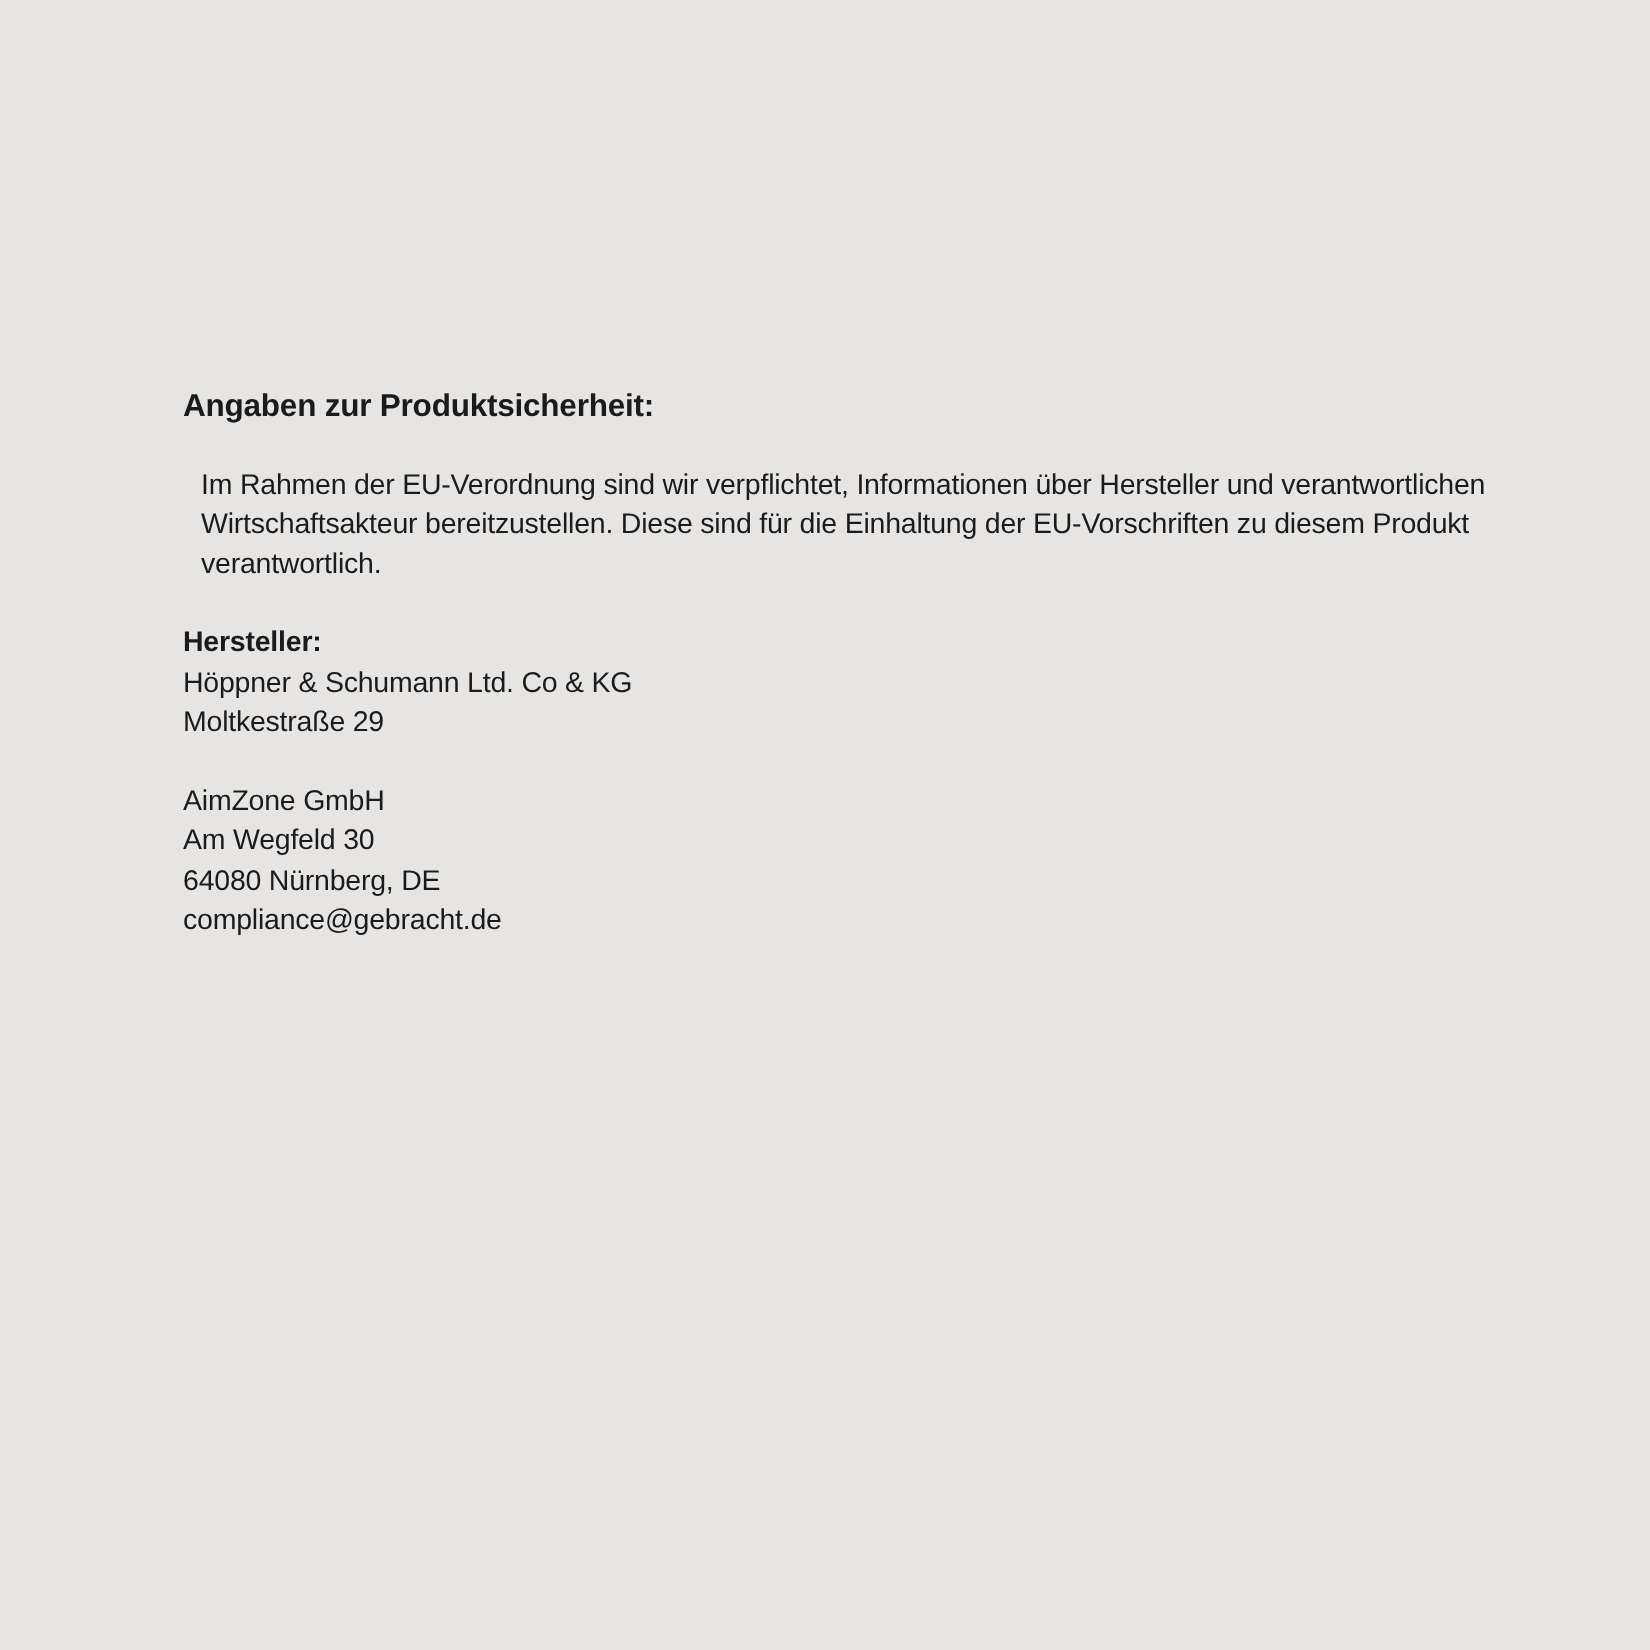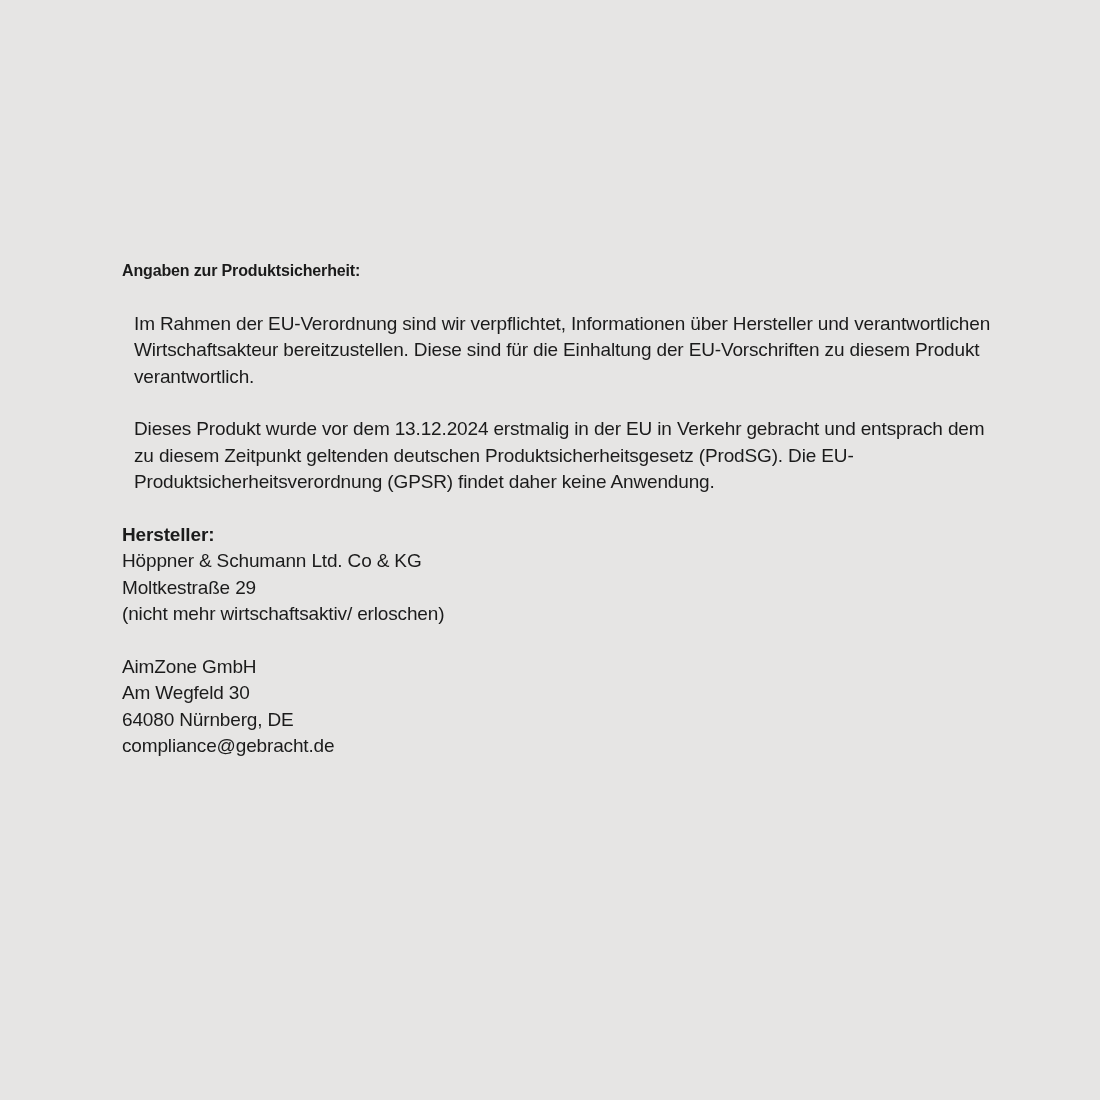--- a/index.html
+++ b/index.html
@@ -26,21 +26,21 @@
     left: 122px;
     top: 258px;
     width: 872px;
     font-size: 19px;
     line-height: 26.5px;
     letter-spacing: -0.15px;
   }
   .heading {
     font-weight: bold;
     margin: 0;
-    font-size: 16px;
+    font-size: 21px;
     line-height: 26.5px;
   }
   .para {
     margin: 26px 0 0 12px;
   }
   .section {
     margin-top: 26px;
   }
   .section-label {
     font-weight: bold;
@@ -53,27 +53,25 @@
 </head>
 <body>
 
 <div class="sheet">
   <div class="text-block">
 
     <p class="heading">Angaben zur Produktsicherheit:</p>
 
     <p class="para">Im Rahmen der EU-Verordnung sind wir verpflichtet, Informationen über Hersteller und verantwortlichen Wirtschaftsakteur bereitzustellen. Diese sind für die Einhaltung der EU-Vorschriften zu diesem Produkt verantwortlich.</p>
 
-    <p class="para">Dieses Produkt wurde vor dem 13.12.2024 erstmalig in der EU in Verkehr gebracht und entsprach dem zu diesem Zeitpunkt geltenden deutschen Produktsicherheitsgesetz (ProdSG). Die EU-Produktsicherheitsverordnung (GPSR) findet daher keine Anwendung.</p>
 
     <div class="section">
       <p class="section-label">Hersteller:</p>
       <p class="addr-line">Höppner &amp; Schumann Ltd. Co &amp; KG</p>
       <p class="addr-line">Moltkestraße 29</p>
-      <p class="addr-line">(nicht mehr wirtschaftsaktiv/ erloschen)</p>
     </div>
 
     <div class="section">
       <p class="addr-line">AimZone GmbH</p>
       <p class="addr-line">Am Wegfeld 30</p>
       <p class="addr-line">64080 Nürnberg, DE</p>
       <p class="addr-line">compliance@gebracht.de</p>
     </div>
 
   </div>

